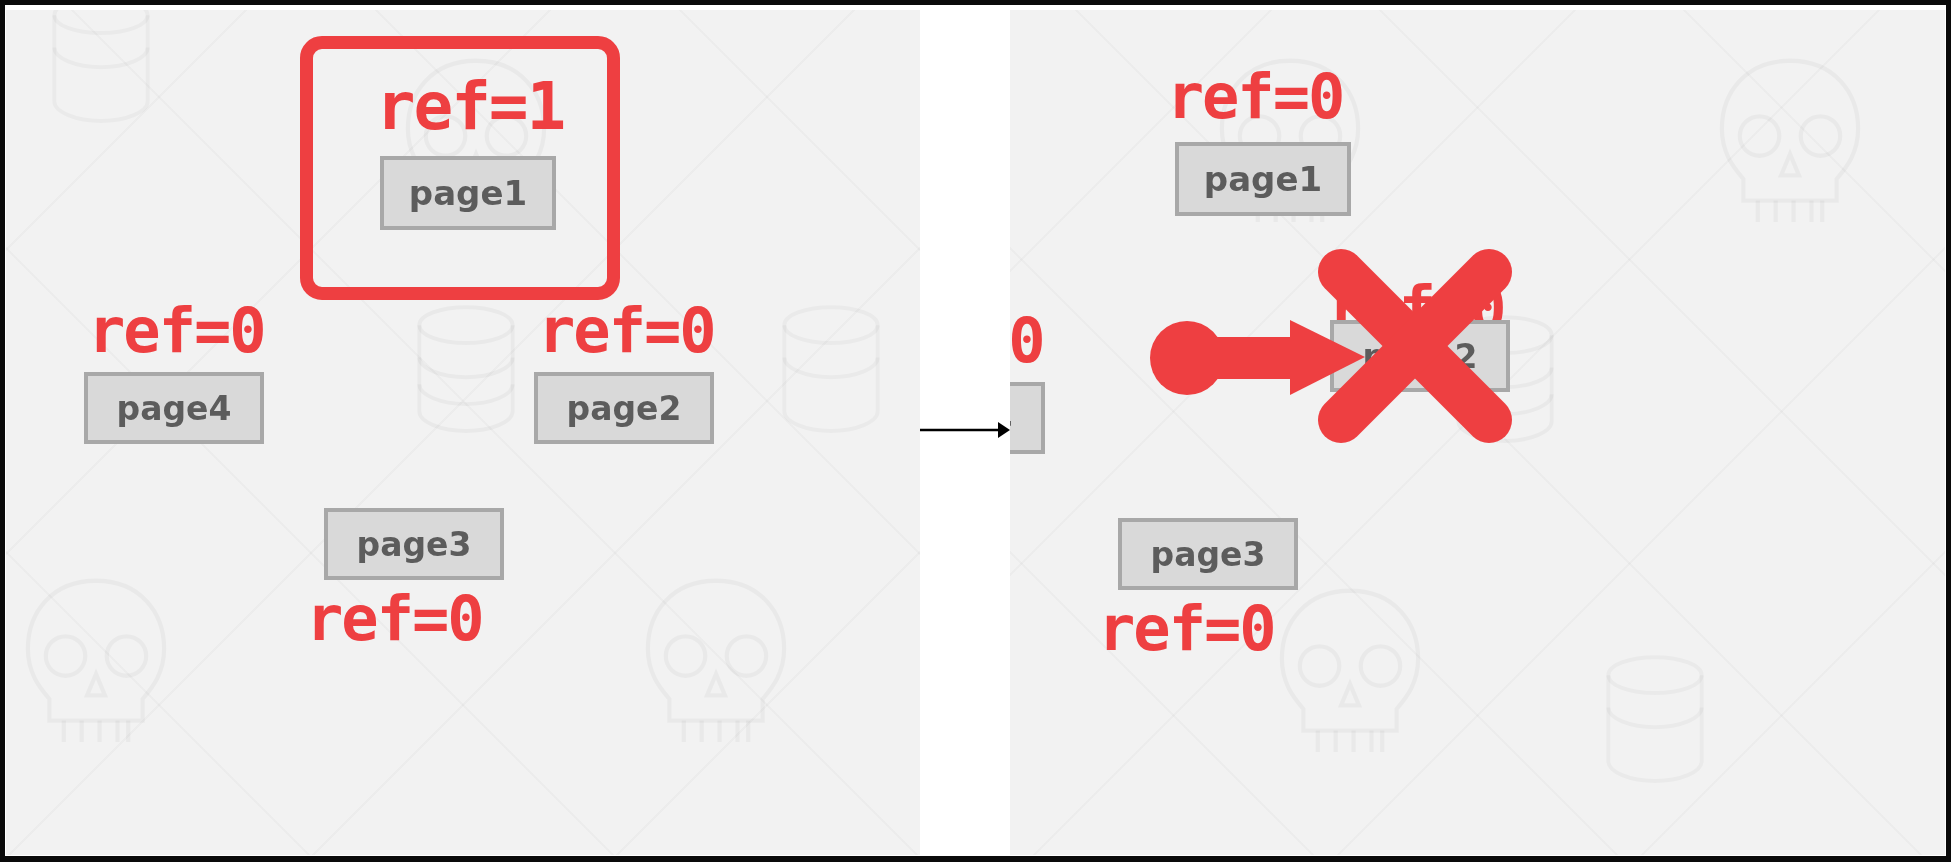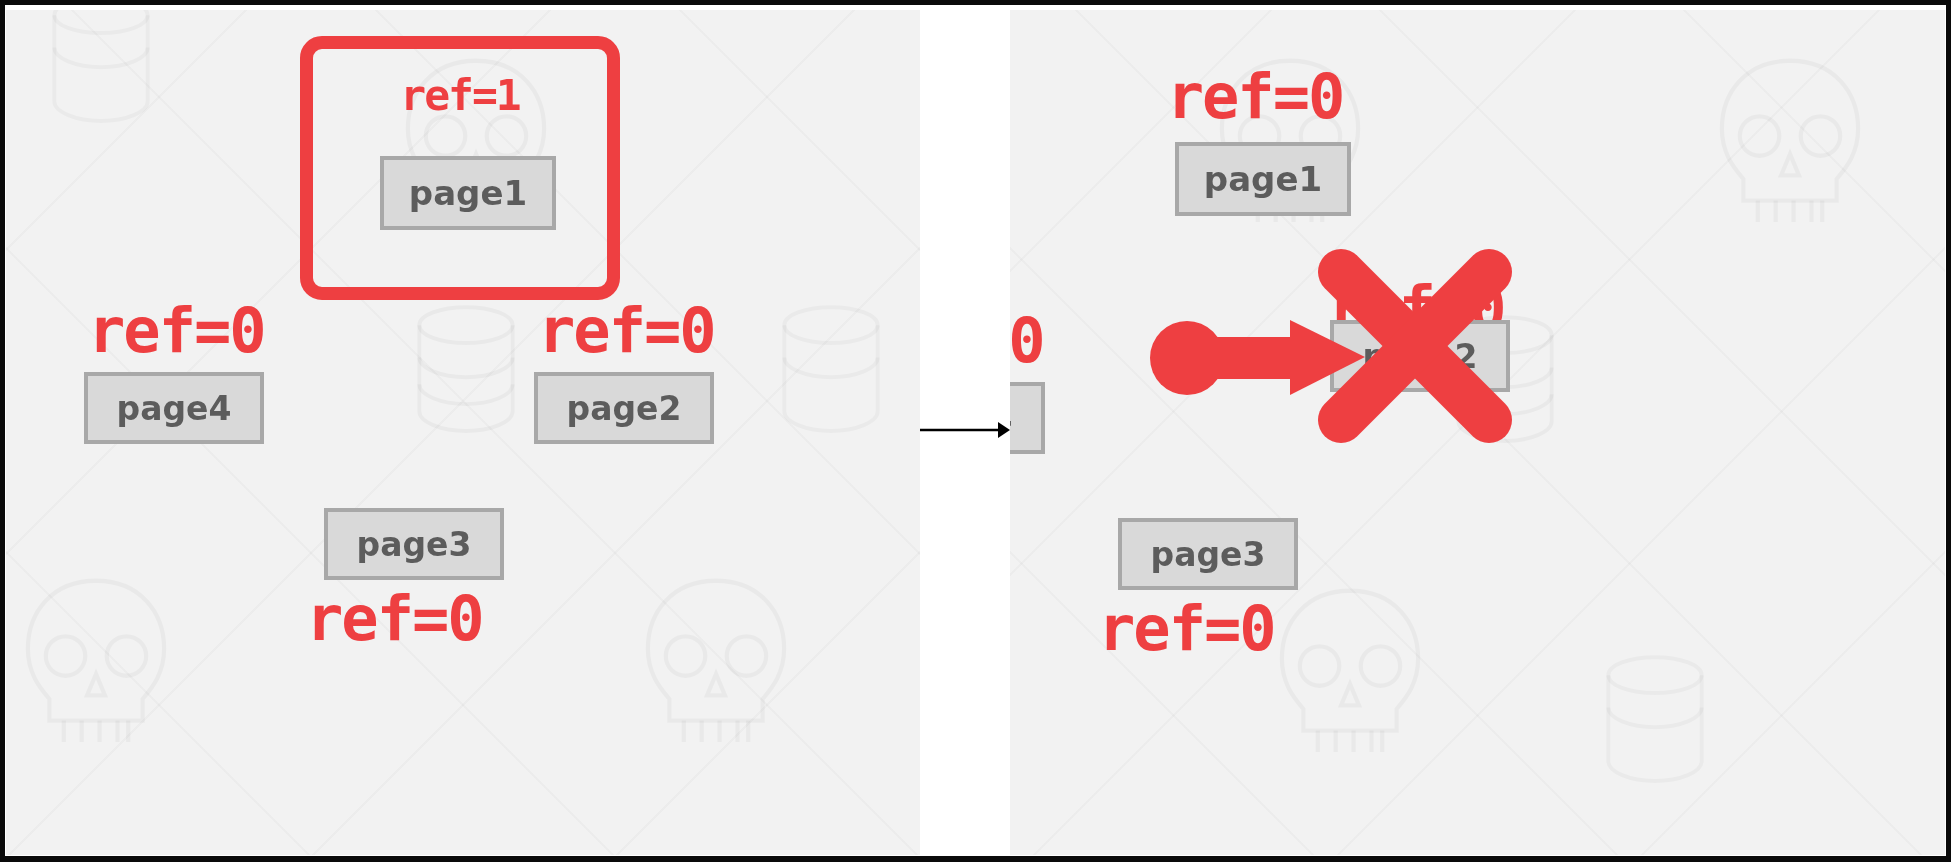--- a/index.html
+++ b/index.html
@@ -140,21 +140,21 @@
           <path d="M9 32 C9 38 21 43 35 43 C49 43 61 38 61 32"></path>
         </g>
       </svg>
     </div>
 
     <div class="panel-inner">
 
       <div class="highlight-rect" style="left:294px;top:26px;width:320px;height:264px;"></div>
 
       <div class="node" style="left:294px;top:26px;width:320px;height:264px;">
-        <div class="ref" style="position:absolute;left:0;top:38px;width:320px;text-align:center;font-size:43px;">ref=1</div>
+        <div class="ref" style="position:absolute;left:10px;top:38px;width:320px;text-align:center;font-size:66px;">ref=1</div>
         <div class="pagebox" style="position:absolute;left:80px;top:120px;width:176px;height:74px;font-size:34px;">page1</div>
       </div>
 
       <div class="node" style="left:60px;top:290px;width:250px;height:150px;">
         <div class="ref" style="position:absolute;left:22px;top:0px;font-size:62px;">ref=0</div>
         <div class="pagebox" style="position:absolute;left:18px;top:72px;width:180px;height:72px;font-size:33px;">page4</div>
       </div>
 
       <div class="node" style="left:510px;top:290px;width:250px;height:150px;">
         <div class="ref" style="position:absolute;left:22px;top:0px;font-size:62px;">ref=0</div>

